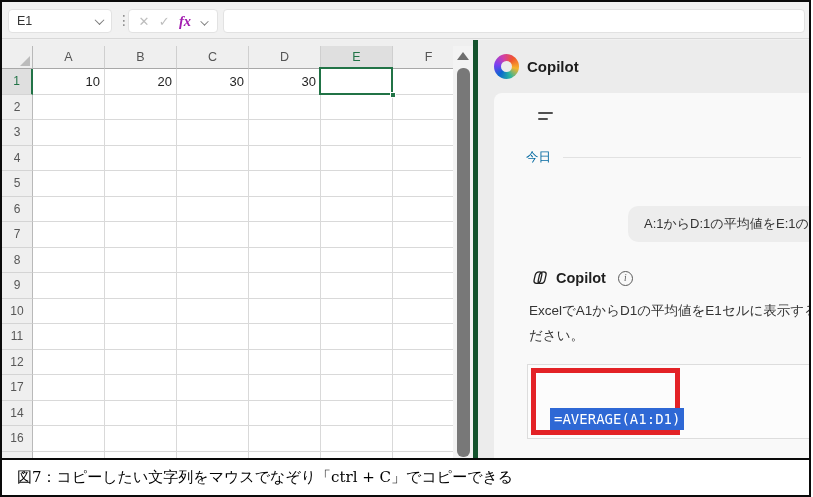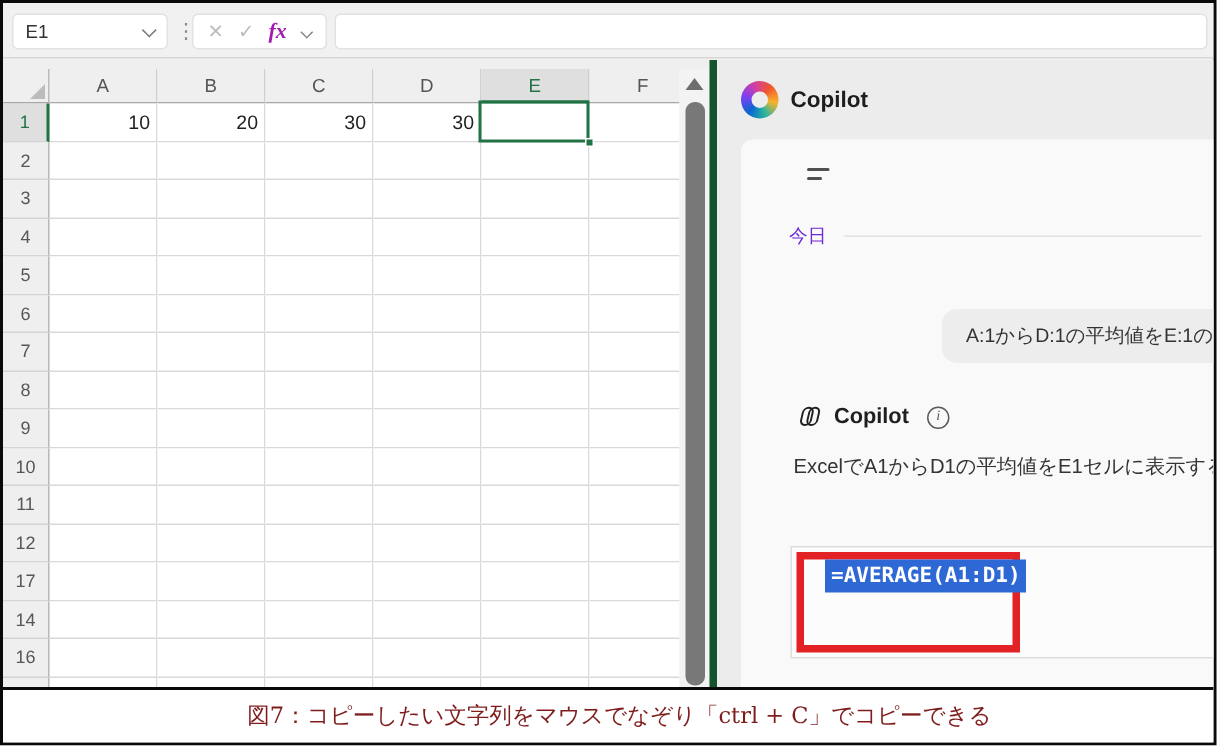--- a/index.html
+++ b/index.html
@@ -50,38 +50,38 @@
   .logo { width:25px; height:25px; border-radius:50%; background:conic-gradient(from 220deg,#0b67d0,#7a3ff2,#d13fa8,#f0552e,#f7b32b,#28b59f,#0b67d0); display:flex; align-items:center; justify-content:center; }
   .logo .hole { width:11px; height:11px; border-radius:50%; background:#ececec; }
   .panel-title { margin-left:8px; font-size:15px; font-weight:bold; color:#1d1d1d; }
 
   .panel-card { position:absolute; left:16px; top:53px; right:0; bottom:0; background:#f9f9f9; border-top-left-radius:8px; overflow:hidden; }
   .menu-icon { position:absolute; left:44px; top:19px; width:16px; height:13px; cursor:pointer; }
   .menu-icon i { display:block; height:2px; background:#505050; border-radius:1px; margin-bottom:4px; }
   .menu-icon i:first-child { width:15px; }
   .menu-icon i:last-child { width:10px; }
   .today-row { position:absolute; left:32px; top:56px; right:8px; display:flex; align-items:center; }
-  .today-label { font-size:12.5px; color:#6d28d9; flex:0 0 auto; }
+  .today-label { font-size:12.5px; color:#0369a1; flex:0 0 auto; }
   .today-hr { flex:1; height:1px; background:#e2e2e2; margin-left:12px; }
 
   .user-bubble { position:absolute; left:134px; top:113px; right:-24px; height:36px; background:#ededed; border-radius:10px; display:flex; align-items:center; padding:0 16px; font-size:13px; color:#333; white-space:nowrap; overflow:hidden; }
 
   .resp-head { position:absolute; left:35px; top:175px; display:flex; align-items:center; }
   .cp-outline { width:20px; height:20px; }
   .resp-author { margin-left:7px; font-size:14.5px; font-weight:600; color:#1f1f1f; }
   .info-icon { margin-left:12px; width:15px; height:15px; border:1.3px solid #5a5a5a; border-radius:50%; display:flex; align-items:center; justify-content:center; font-size:9.5px; color:#5a5a5a; font-family:"Liberation Serif",serif; font-style:italic; cursor:pointer; }
 
   .resp-text { position:absolute; left:35px; top:205px; right:0; font-size:13.5px; color:#333; line-height:25px; white-space:nowrap; overflow:hidden; }
 
   .codebox { position:absolute; left:33px; top:271px; right:-6px; height:75px; background:#fcfcfc; border:1px solid #ddd; }
-  .red-rect { position:absolute; left:3px; top:3px; width:149px; height:67px; border:5px solid var(--ann-red,#e32226); display:flex; align-items:flex-start;font-weight:bold; }
+  .red-rect { position:absolute; left:3px; top:3px; width:149px; height:67px; border:5px solid var(--ann-red,#e32226); display:flex; align-items:flex-end; }
   .sel-formula { margin-left:14px; background:var(--sel-blue,#2e68d5); color:#fff; font-family:"DejaVu Sans Mono","Liberation Mono",monospace; font-size:14px; padding:3px 4px; white-space:nowrap; }
 
   
-  .caption { position:absolute; left:0; right:0; bottom:0; height:37px; background:#fff; border-top:2px solid #0a0a0a; display:flex; align-items:center; padding-left:15px; font-family:"DejaVu Serif","Liberation Serif",serif; font-size:15px; color:#7f1d1d;justify-content:center; }
+  .caption { position:absolute; left:0; right:0; bottom:0; height:37px; background:#fff; border-top:2px solid #0a0a0a; display:flex; align-items:center; padding-left:15px; font-family:"DejaVu Serif","Liberation Serif",serif; font-size:15px; color:#000000; }
 </style>
 </head>
 <body>
 
 <div class="frame">
 
   <div class="topbar">
     <div class="box namebox">
       <span>E1</span>
       <span class="chev"></span>
@@ -292,20 +292,21 @@
               <rect x="5" y="4" width="8.5" height="15" rx="4.2"></rect>
               <rect x="10.5" y="4" width="8.5" height="15" rx="4.2"></rect>
             </g>
           </svg>
           <span class="resp-author">Copilot</span>
           <span class="info-icon">i</span>
         </div>
 
         <div class="resp-text">
           <div>ExcelでA1からD1の平均値をE1セルに表示するには</div>
+          <div>ださい。</div>
         </div>
 
         <div class="codebox">
           <div class="red-rect">
             <span class="sel-formula">=AVERAGE(A1:D1)</span>
           </div>
         </div>
       </div>
     </aside>
   </div>

